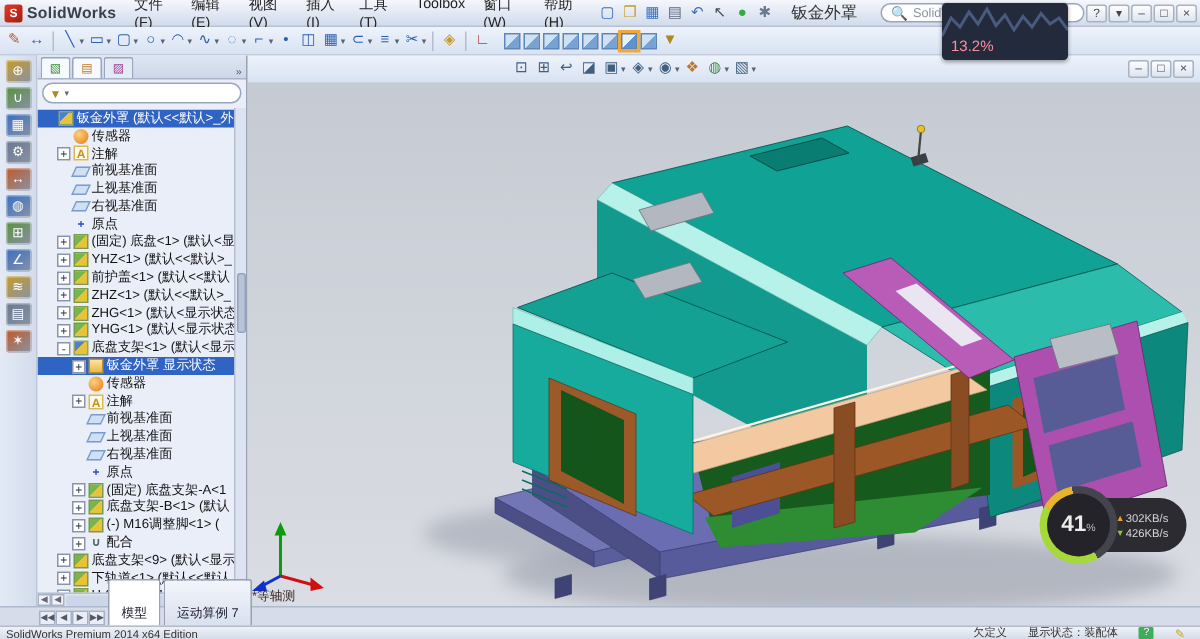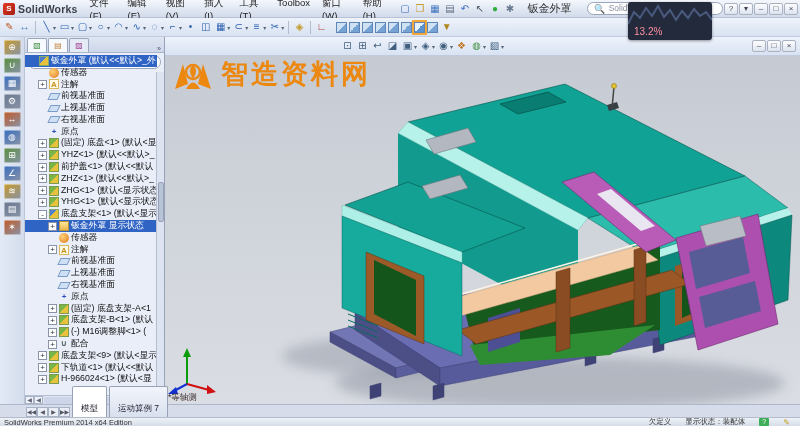--- a/index.html
+++ b/index.html
@@ -47,21 +47,21 @@
     color:#fff;box-shadow:inset 0 0 0 1px rgba(255,255,255,.4);}
   
   #panel{position:absolute;left:25px;top:37px;width:140px;height:367px;background:#e9eef9;border-right:1px solid #98a2b6;}
   #ptabs{height:16px;display:flex;align-items:flex-end;background:linear-gradient(#dfe6f3,#cdd7ea);border-bottom:1px solid #aab4c8;padding-left:2px;}
   .ptab{width:20px;height:14px;border:1px solid #9aa6bc;border-bottom:none;background:#f6f9fe;margin-right:1px;
     font-size:8px;text-align:center;line-height:13px;border-radius:2px 2px 0 0;}
   .ptab.t1{color:#3f8f3f;} .ptab.t2{color:#c07828;} .ptab.t3{color:#a03f8f;background:#e4eaf6;} 
   #ptabs .more{margin-left:auto;font-size:7px;color:#556;padding:0 3px;}
   #pfilter{height:14px;margin:2px 3px;background:#fff;border:1px solid #9aa6bc;border-radius:7px;
     display:flex;align-items:center;font-size:8px;color:#b08820;padding:0 4px;gap:2px;}
-  #tree{position:absolute;left:0;top:18px;width:132px;height:352px;overflow:hidden;}
+  #tree{position:absolute;left:0;top:36px;width:132px;height:352px;overflow:hidden;}
   .trow{display:flex;align-items:center;height:11.8px;font-size:8.8px;color:#111;white-space:nowrap;cursor:default;}
   .trow.sel{background:#2f63c4;color:#fff;}
   .texp{width:9px;height:9px;border:1px solid #8a94a8;background:#fff;color:#234;font-size:8px;line-height:7px;
     text-align:center;flex:none;margin:0 1px;}
   .texp.empty{visibility:hidden;}
   .ti{width:10px;height:10px;flex:none;margin:0 2px 0 1px;font-size:8px;line-height:10px;text-align:center;}
   .ti-asm{background:linear-gradient(135deg,#4f7fd0 38%,#e8c23a 38%);border:1px solid #8a6;}
   .ti-part{background:linear-gradient(135deg,#79b648 45%,#e8c23a 45%);border:1px solid #7a9a50;}
   .ti-plane{background:#cfe0f4;border:1px solid #7a9cc8;transform:skewX(-25deg);height:7px;}
   .ti-origin{color:#2b4fc0;font-weight:bold;}
@@ -403,30 +403,20 @@
     </div>
   <div id="hscroll">
     <span class="hb">◀</span>
     <span class="hb">◀</span>
     <span class="htrack"></span>
     <span class="hb">▶</span>
   </div>
 </div>
 
 <div id="viewport">
-  <div id="watermark">
-    <svg width="40" height="36" viewBox="0 0 40 36">
-      <path d="M2 33 L10 8 L15 28 Z" fill="#f08300"></path>
-      <path d="M38 33 L30 8 L25 28 Z" fill="#f08300"></path>
-      <path d="M13 33 Q20 20 27 33 Z" fill="#f08300"></path>
-      <circle cx="20" cy="16" r="7" fill="none" stroke="#f08300" stroke-width="2.4"></circle>
-      <path d="M20 9 Q26 14 20 23 Q14 14 20 9Z" fill="#f08300"></path>
-    </svg>
-    <span id="wmtext">智造资料网</span>
-  </div>
 
   <svg id="model" class="abs" width="635" height="348" viewBox="0 0 635 348" style="left:0;top:0;">
     <defs>
         <filter id="b" x="-30%" y="-30%" width="160%" height="160%">
           <feGaussianBlur stdDeviation="6"></feGaussianBlur>
         </filter>
       </defs>
     <g>
       <ellipse cx="395" cy="327" rx="225" ry="26" fill="#8d93a0" opacity="0.5" filter="url(#b)"></ellipse>
       <ellipse cx="232" cy="300" rx="115" ry="20" fill="#8d93a0" opacity="0.45" filter="url(#b)"></ellipse>
@@ -495,20 +485,36 @@
     <line x1="20" y1="40" x2="20" y2="12" stroke="#0b9c0b" stroke-width="2"></line>
     <polygon points="16,13 24,13 20,4" fill="#0b9c0b"></polygon>
     <line x1="20" y1="40" x2="42" y2="46" stroke="#d01010" stroke-width="2"></line>
     <polygon points="40,41 49,48 40,50" fill="#d01010"></polygon>
     <line x1="20" y1="40" x2="7" y2="47" stroke="#1030d0" stroke-width="2"></line>
     <polygon points="9,43 1,50 11,50" fill="#1030d0"></polygon>
   </svg>
   <div id="viewlabel">*等轴测</div>
 
   <div id="gauge">
+    <div id="gpill">
+      <span class="grate">
+          <span class="gdot gup">▴</span>
+          <span>302KB/s</span>
+        </span>
+      <span class="grate">
+          <span class="gdot gdn">▾</span>
+          <span>426KB/s</span>
+        </span>
+    </div>
+    <div id="gcirc">
+      <div class="inner">
+          <span class="pct">41</span>
+          <span class="unit">%</span>
+        </div>
+    </div>
   </div>
 </div>
 
 <div id="recorder">
   <svg width="84" height="24" viewBox="0 0 84 24">
     <polyline points="0,22 6,10 12,16 18,6 24,14 30,4 36,15 42,8 48,18 54,9 60,16 66,7 72,14 78,10 84,18" fill="none" stroke="#4a5a7e" stroke-width="2"></polyline>
   </svg>
   <span class="rv">13.2%</span>
 </div>
 

